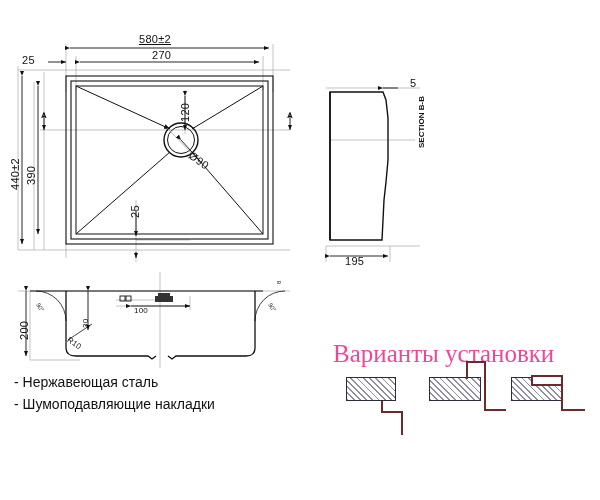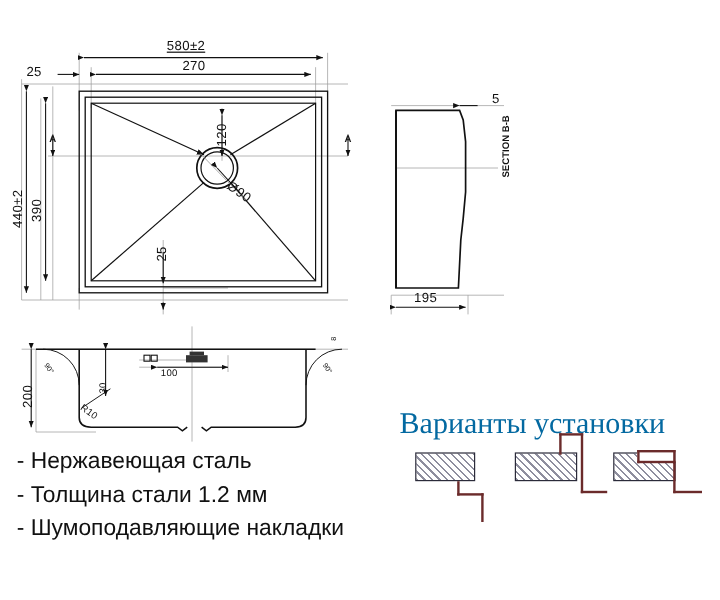--- a/index.html
+++ b/index.html
@@ -7,22 +7,22 @@
        font-family:"Liberation Sans",sans-serif;color:#111;}
   #sheet{position:absolute;inset:0;width:600px;height:500px;}
   .txt{position:absolute;white-space:nowrap;font-family:"Liberation Sans",sans-serif;
        color:#111;line-height:1;}
   .dim{font-size:11px;letter-spacing:.3px;}
   .dim-sm{font-size:8px;letter-spacing:.2px;}
   .dim-xs{font-size:6px;}
   .rot90{transform-origin:left top;transform:rotate(-90deg);}
   .rotd{transform-origin:left top;transform:rotate(35deg);}
   .rotd2{transform-origin:left top;transform:rotate(55deg);}
-  .spec{font-size:19px;font-family:"Liberation Sans",sans-serif;color:#111;}
-  .vtitle{font-family:"Liberation Serif",serif;font-size:25px;color:#0369a1;}
+  .spec{font-size:14px;font-family:"Liberation Sans",sans-serif;color:#111;}
+  .vtitle{font-family:"Liberation Serif",serif;font-size:25px;color:#ec4899;}
   .secA{font-size:8px;font-weight:bold;}
   .hatchblk{position:absolute;box-sizing:border-box;border:1.6px solid #2b2b3a;
     background:repeating-linear-gradient(45deg,#8e8e9e 0px,#8e8e9e 1.3px,#ffffff 1.3px,#ffffff 4.4px);}
   .mline{position:absolute;background:#6b2b2b;}
   .notch{position:absolute;background:#ffffff;}
 </style>
 </head>
 <body>
 
 <svg id="sheet" viewBox="0 0 600 500">
@@ -142,34 +142,33 @@
 <div class="txt dim" style="left:22px;top:55px;">25</div>
 <div class="txt dim rot90" style="left:10px;top:190px;">440±2</div>
 <div class="txt dim rot90" style="left:26px;top:185px;">390</div>
 <div class="txt dim rot90" style="left:180px;top:122px;">120</div>
 <div class="txt dim rotd" style="left:193px;top:150px;">Ø90</div>
 <div class="txt dim rot90" style="left:130px;top:218px;">25</div>
 <div class="txt secA" style="left:41px;top:112px;">A</div>
 <div class="txt secA" style="left:287px;top:112px;">A</div>
 
 <div class="txt dim" style="left:410px;top:78px;">5</div>
-<div class="txt dim" style="left:345px;top:244px;">195</div>
+<div class="txt dim" style="left:345px;top:256px;">195</div>
 <div class="txt secA rot90" style="left:418px;top:148px;">SECTION B-B</div>
 
 <div class="txt dim rot90" style="left:19px;top:340px;">200</div>
 <div class="txt dim-sm rot90" style="left:82px;top:328px;">30</div>
 <div class="txt dim-sm rotd" style="left:70px;top:336px;">R10</div>
 <div class="txt dim-xs rotd2" style="left:40px;top:302px;">90°</div>
 <div class="txt dim-xs rotd2" style="left:272px;top:302px;">90°</div>
 <div class="txt dim-sm" style="left:134px;top:307px;">100</div>
 <div class="txt dim-xs rot90" style="left:276px;top:284px;">8</div>
 
 <div style="position:absolute;left:14px;top:374px;">
   <div class="spec" style="margin-bottom:6px;">- Нержавеющая сталь</div>
-  <div class="spec" style="margin-bottom:6px;">- Толщина стали 1.2 мм</div>
   <div class="spec" style="margin-bottom:20px;">- Шумоподавляющие накладки</div>
 </div>
 
 <div class="txt vtitle" style="left:333px;top:341px;">Варианты установки</div>
 
 <div>
   <div class="hatchblk" style="left:346px;top:377px;width:50px;height:24px;"></div>
   <div class="mline" style="left:381px;top:401px;width:2px;height:12px;"></div>
   <div class="mline" style="left:381px;top:411px;width:22px;height:2px;"></div>
   <div class="mline" style="left:401px;top:411px;width:2px;height:24px;"></div>

